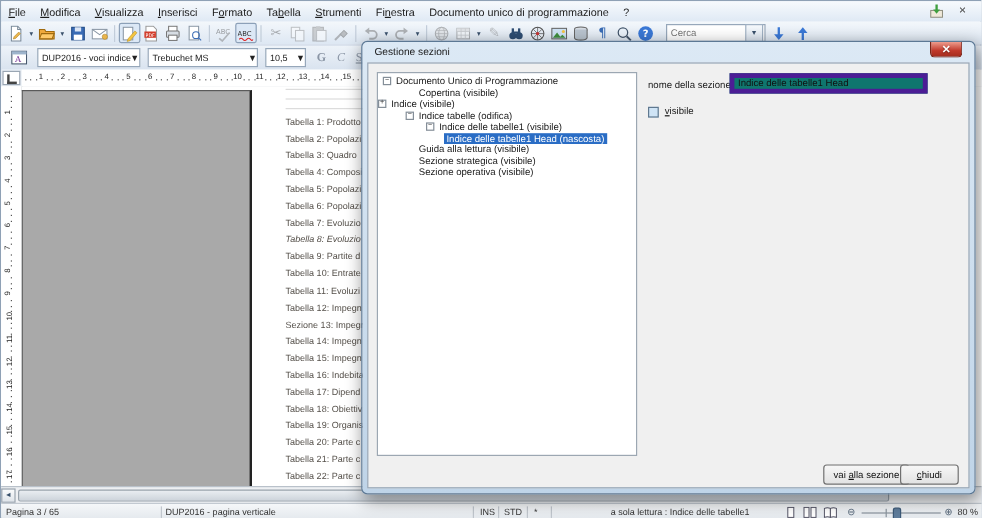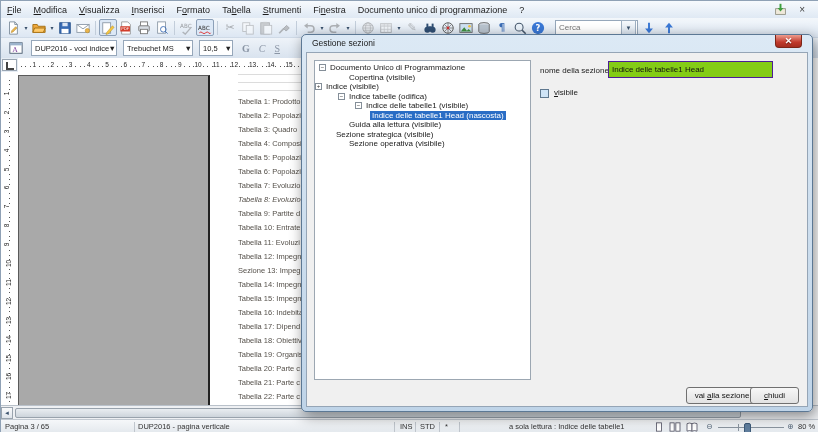--- a/index.html
+++ b/index.html
@@ -83,21 +83,21 @@
   .dbody{position:absolute;left:4px;top:17px;right:4px;bottom:4px;background:#f0f0f0;border:1px solid #95a5b6;box-sizing:border-box}
   .treebox{position:absolute;left:7px;top:7px;width:217px;height:320px;background:#fff;border:1px solid #9ca7b2;
            box-sizing:border-box;overflow:hidden;padding-top:2px}
   .trow{height:9.5px;display:flex;align-items:center;font-size:8px;color:#1a1a1a;white-space:nowrap}
   .tgl{width:7px;height:7px;border:1px solid #848e98;background:#fff;box-sizing:border-box;
        font-size:6px;line-height:5px;text-align:center;color:#333;margin-right:4px;flex:0 0 auto}
   .tspace{width:11px;flex:0 0 auto}
   .tsel{background:var(--sel);color:#fff;padding:0 2px}
   .lbl{position:absolute;font-size:8px;color:#1a1a1a}
   .namein{position:absolute;left:301px;top:8px;width:165px;height:17px;box-sizing:border-box;
-          border:1px solid #4c1d95;font-size:8px;font-family:"Liberation Sans",sans-serif;padding:0 3px;color:#111;background:#84cc16}
+          border:4px solid #4c1d95;font-size:8px;font-family:"Liberation Sans",sans-serif;padding:0 3px;color:#111;background:#0f766e}
   .chk{position:absolute;left:233px;top:36px;width:9px;height:9px;background:var(--chk);border:1px solid #5f788f;box-sizing:border-box}
   .btn{position:absolute;height:17px;font-size:8px;font-family:"Liberation Sans",sans-serif;color:#111;
        background:linear-gradient(#f7f7f7,#e2e2e2);border:1px solid #707070;border-radius:3px;padding:0}
   .btn.goto{left:379px;top:334px;width:72px}
   .btn.closeb{left:443px;top:334px;width:49px}
   u{text-decoration:underline}
 </style>
 </head>
 <body>
 
@@ -327,21 +327,21 @@
         <svg viewBox="0 0 16 16">
           <rect x="1" y="2" width="14" height="12" fill="#fff" stroke="#44566b"></rect>
           <rect x="1" y="2" width="14" height="3" fill="#9db4cc"></rect>
           <text x="4" y="12.5" font-size="8" fill="#7a3a9a" font-family="DejaVu Serif">A</text>
         </svg>
       </span>
     <div class="combo2" style="margin-left:6px;width:86px">
       <span class="val">DUP2016 - voci indice</span>
       <span class="cdd">▼</span>
     </div>
-    <div class="combo2" style="margin-left:6px;width:70px">
+    <div class="combo2" style="margin-left:6px;width:92px">
       <span class="val">Trebuchet MS</span>
       <span class="cdd">▼</span>
     </div>
     <div class="combo2" style="margin-left:6px;width:34px">
       <span class="val">10,5</span>
       <span class="cdd">▼</span>
     </div>
     <span class="fmt-letter">G</span>
     <span class="fmt-letter it">C</span>
     <span class="fmt-letter un">S</span>
@@ -587,21 +587,21 @@
             <span>Indice delle tabelle1 (visibile)</span>
           </div>
           <div class="trow" style="padding-left: 44px;">
             <span class="tspace"></span>
             <span class="tsel">Indice delle tabelle1 Head (nascosta)</span>
           </div>
           <div class="trow" style="padding-left: 23px;">
             <span class="tspace"></span>
             <span>Guida alla lettura (visibile)</span>
           </div>
-          <div class="trow" style="padding-left: 10px;">
+          <div class="trow" style="padding-left: 23px;">
             <span class="tspace"></span>
             <span>Sezione  strategica (visibile)</span>
           </div>
           <div class="trow" style="padding-left: 23px;">
             <span class="tspace"></span>
             <span>Sezione  operativa (visibile)</span>
           </div>
         </div>
       <span class="lbl" style="left:233px;top:13px">nome della sezione</span>
       <input class="namein" value="Indice delle tabelle1 Head" style="">

